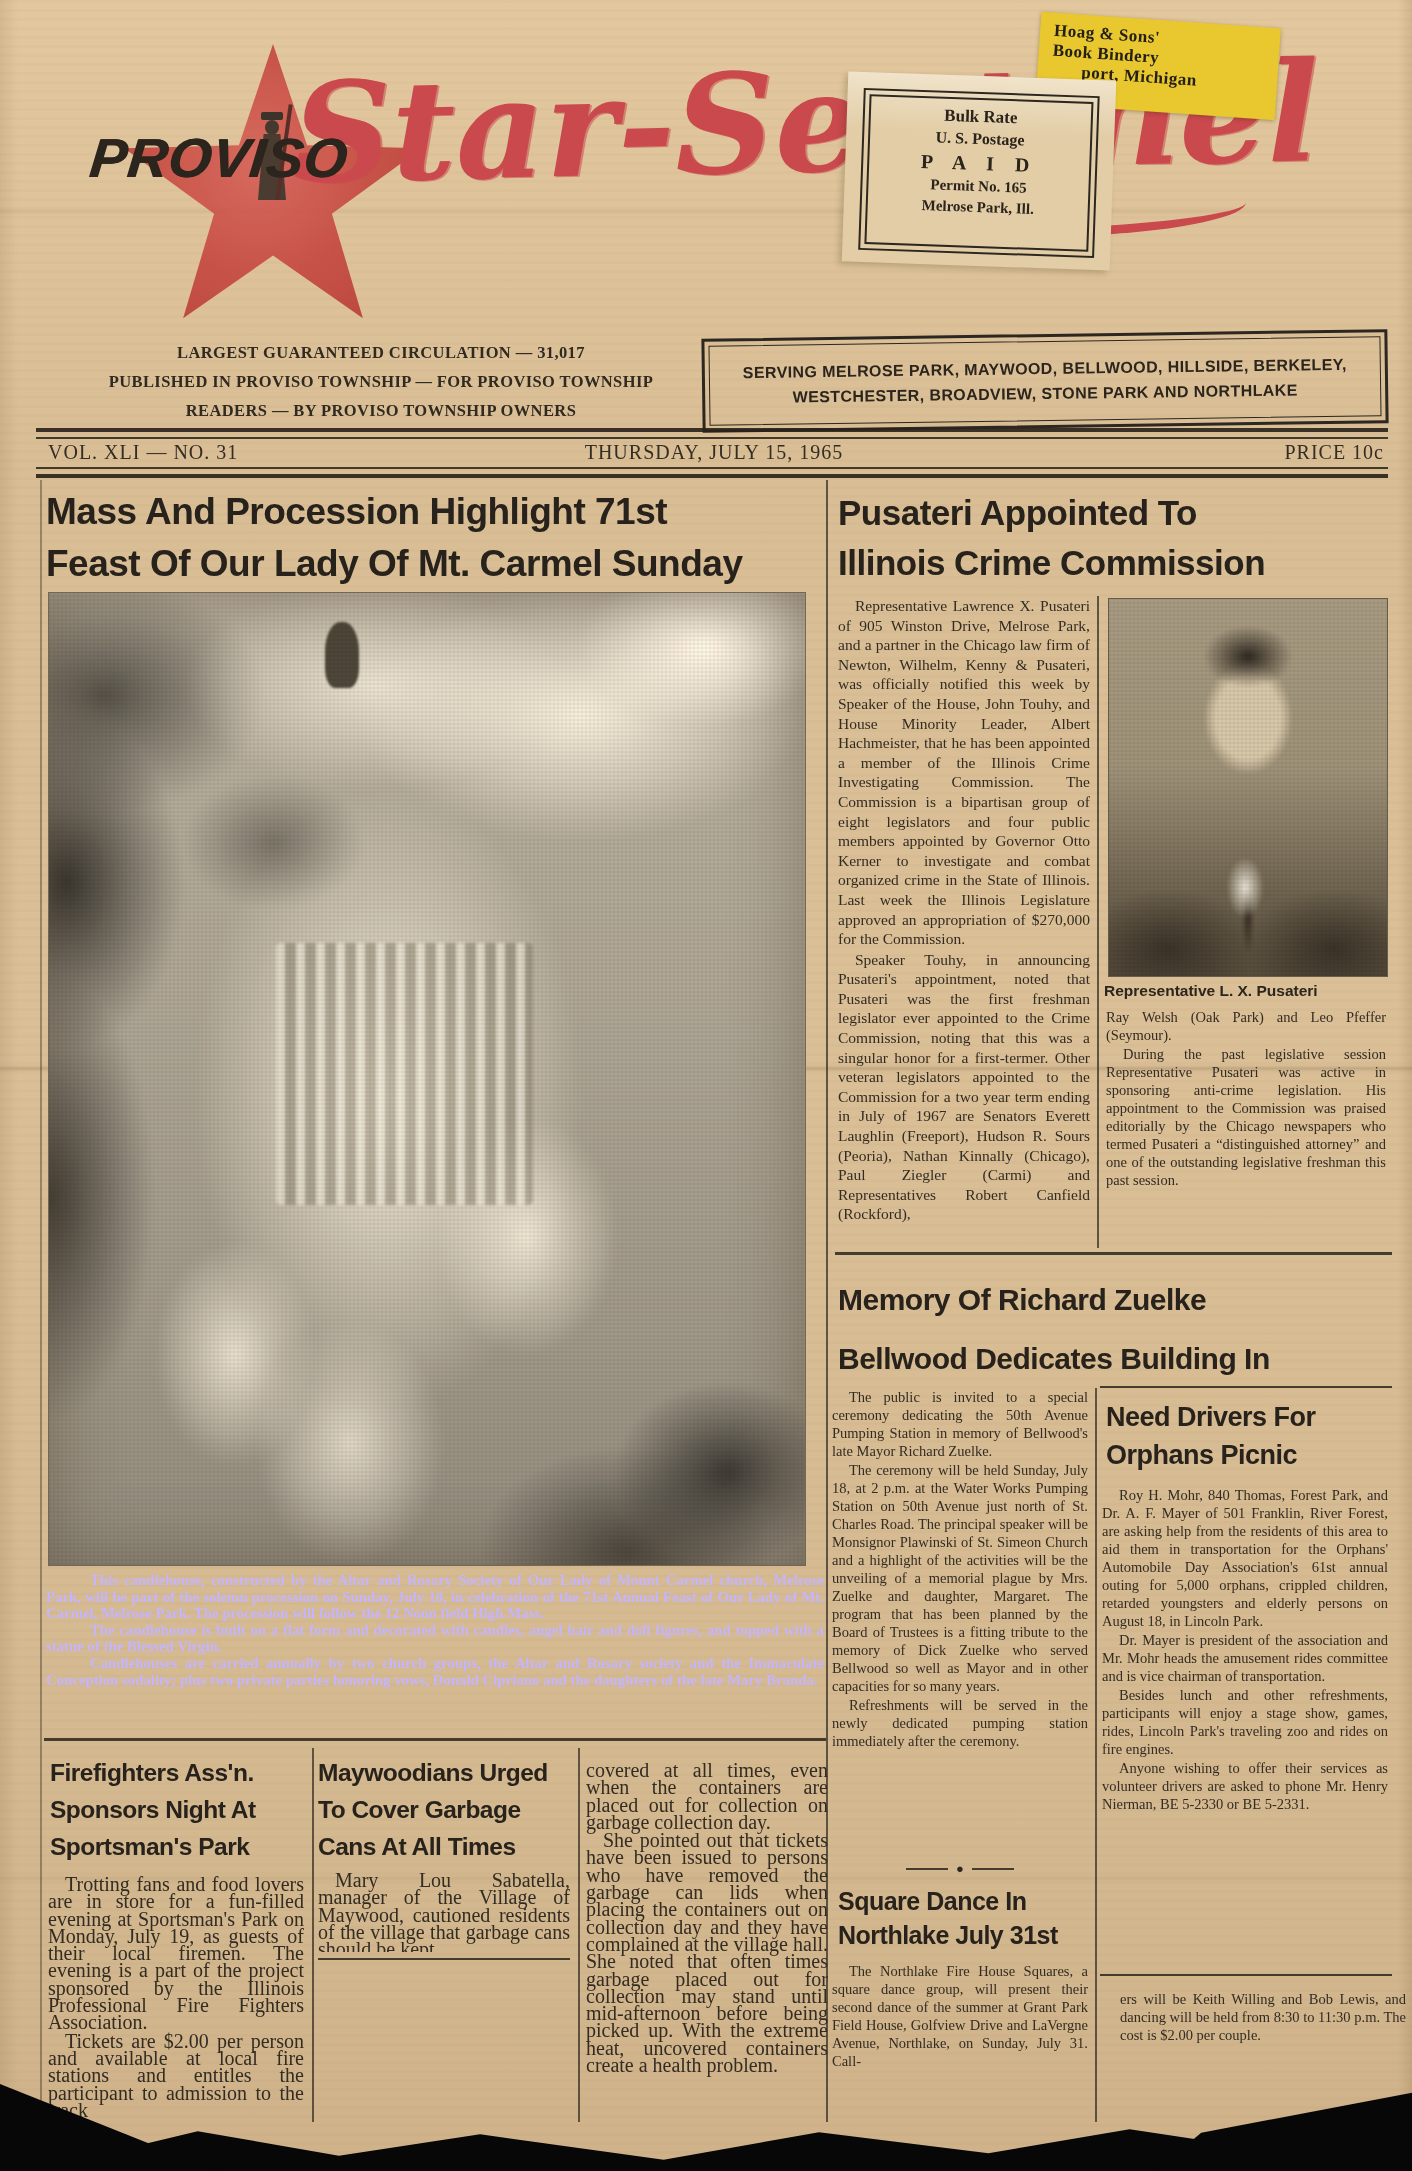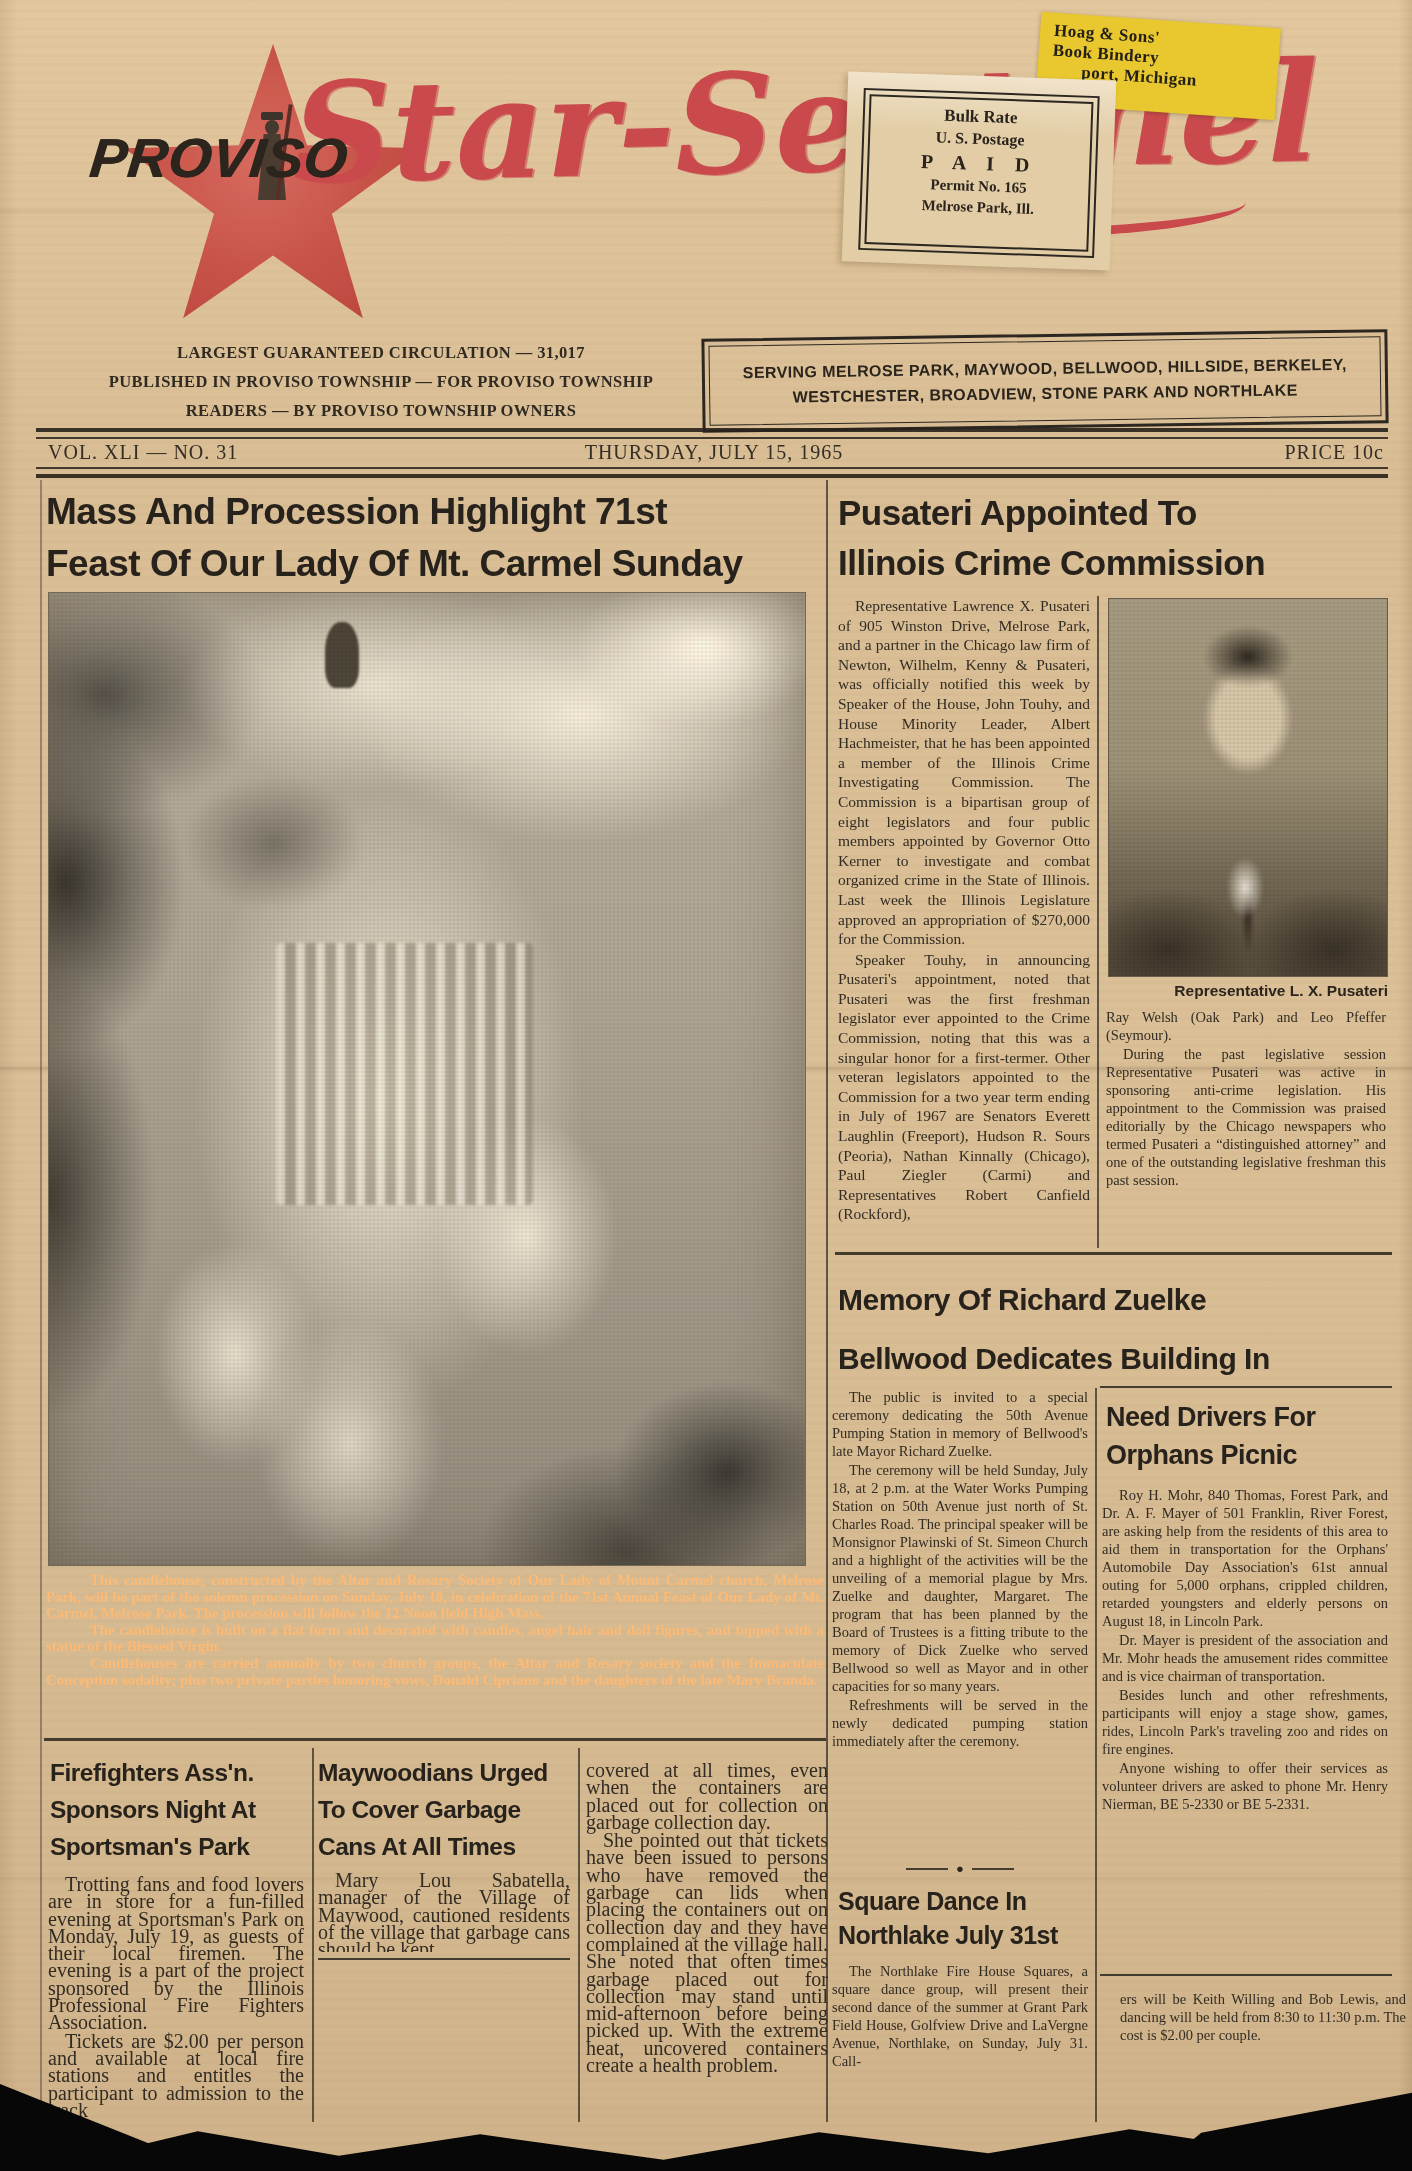--- a/index.html
+++ b/index.html
@@ -102,21 +102,21 @@
     border:1px solid rgba(50,42,32,.5);background:#9a8e76;}
   .portrait-inner{position:absolute;inset:-4px;filter:blur(1.5px);
     background-image:
       radial-gradient(ellipse 66px 46px at 50% 16%, rgba(40,34,26,.95), transparent 68%),
       radial-gradient(ellipse 62px 78px at 50% 32%, #d8c8aa 0 52%, transparent 72%),
       radial-gradient(ellipse 26px 42px at 49% 76%, rgba(242,237,224,.95), transparent 72%),
       radial-gradient(ellipse 8px 46px at 50% 84%, rgba(48,38,28,.9), transparent 80%),
       radial-gradient(ellipse 120px 80px at 22% 92%, rgba(52,45,35,.85), transparent 75%),
       radial-gradient(ellipse 120px 80px at 80% 92%, rgba(52,45,35,.85), transparent 75%),
       linear-gradient(180deg,#a89c83 0%,#9e9279 45%,#6e634f 78%,#574d3d 100%);}
-  .portrait-caption{position:absolute;left:1104px;top:982px;width:284px;text-align:right;
+  .portrait-caption{position:absolute;left:1104px;top:982px;width:284px;text-align:left;
     font-family:var(--sans);font-weight:700;font-size:15.5px;color:#2b251d;}
 
   .main-photo{position:absolute;left:48px;top:592px;width:756px;height:972px;overflow:hidden;
     border:1px solid rgba(50,42,32,.45);background:#a79b83;}
   .photo-inner{position:absolute;inset:-6px;filter:blur(2.5px) saturate(.35) sepia(.22);
     background-image:
       radial-gradient(ellipse 190px 120px at 86% 6%, rgba(250,246,235,.95), transparent 66%),
       radial-gradient(ellipse 320px 180px at 70% 13%, rgba(242,236,220,.9), transparent 70%),
       radial-gradient(ellipse 270px 150px at 43% 10%, rgba(232,226,208,.85), transparent 70%),
       radial-gradient(ellipse 170px 240px at 3% 30%, rgba(52,46,36,.95), transparent 70%),
@@ -133,21 +133,21 @@
   .photo-structure{position:absolute;left:30%;top:36%;width:34%;height:27%;opacity:.8;filter:blur(1.5px);
     border-radius:5px;background:repeating-linear-gradient(90deg, rgba(237,232,216,.8) 0 9px, rgba(126,116,98,.55) 9px 20px);}
   .photo-statue{position:absolute;left:36.5%;top:3%;width:34px;height:66px;background:#4e473a;
     border-radius:45% 45% 30% 30%;filter:blur(1px);}
   .photo-grain{position:absolute;inset:0;mix-blend-mode:multiply;opacity:.5;
     background:repeating-linear-gradient(0deg, rgba(90,75,55,.12) 0 2px, transparent 2px 4px),
                repeating-linear-gradient(90deg, rgba(90,75,55,.1) 0 2px, transparent 2px 4px);}
   .photo-vignette{position:absolute;inset:0;box-shadow:inset 0 0 70px rgba(70,55,35,.4);}
 
   .caption{position:absolute;left:46px;top:1572px;width:778px;text-align:justify;
-    font-weight:700;font-size:14.8px;line-height:16.6px;color:#fdba74;overflow:hidden;height:158px;}
+    font-weight:700;font-size:14.8px;line-height:16.6px;color:#c4b5fd;overflow:hidden;height:158px;}
   .caption p{margin:0;text-indent:44px;}
 
   .divider-dot{position:absolute;left:832px;top:1862px;width:256px;display:flex;align-items:center;justify-content:center;gap:8px;color:#2c2720;}
   .divider-dot .line{width:42px;height:2px;background:rgba(44,38,30,.85);}
   .divider-dot .dot{font-size:13px;line-height:13px;}
 
   .black-bottom{position:absolute;left:0;top:2120px;width:1412px;height:51px;background:#070707;
     clip-path:polygon(0 40%,6% 75%,14% 22%,24% 70%,34% 28%,47% 78%,58% 24%,70% 65%,80% 18%,90% 60%,100% 22%,100% 100%,0 100%);}
   .black-corner-left{position:absolute;left:0;top:2072px;width:218px;height:99px;background:#070707;
     clip-path:polygon(0 12%,100% 100%,0 100%);}

